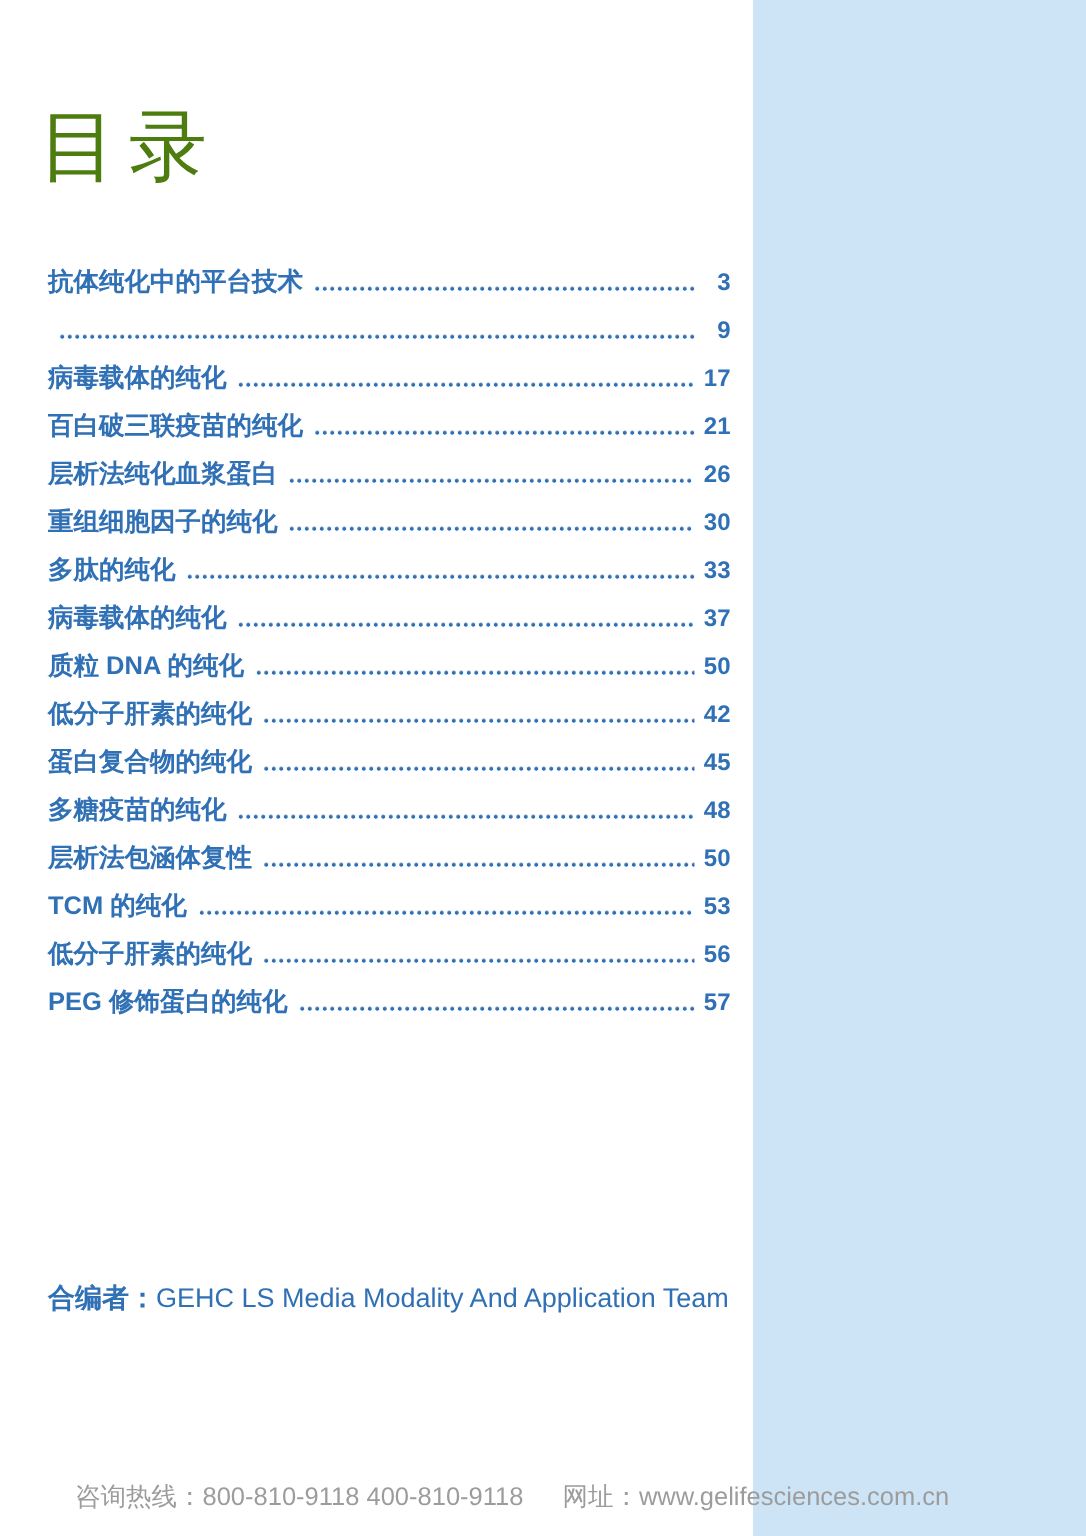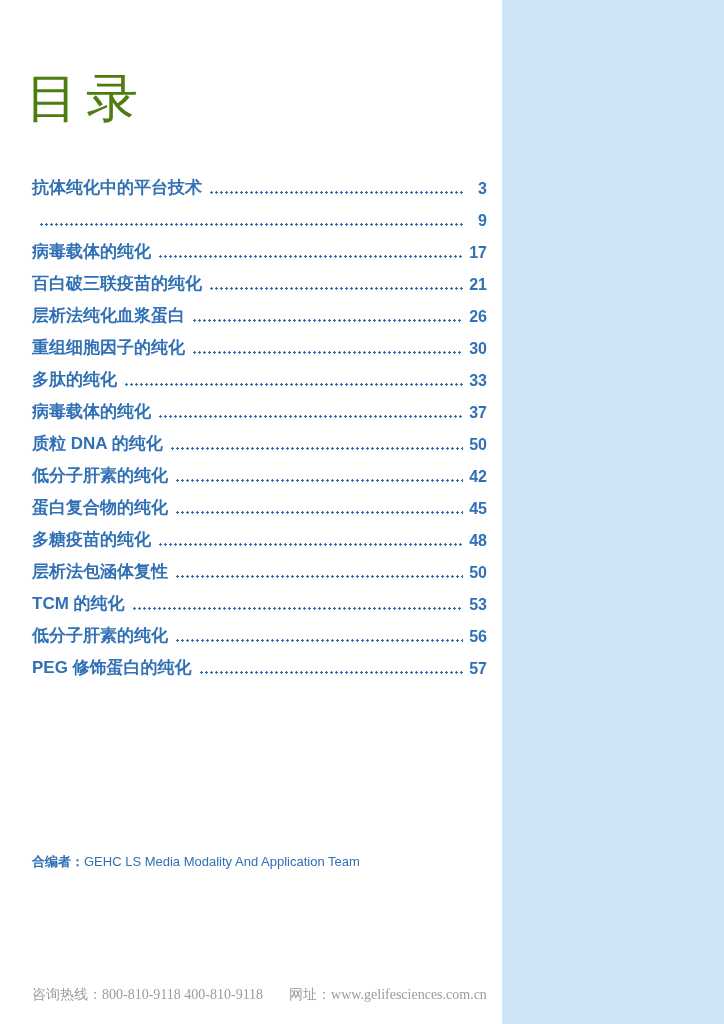--- a/index.html
+++ b/index.html
@@ -66,32 +66,31 @@
     font-weight: 600;
     min-width: 20px;
     text-align: right;
     line-height: 1.15;
   }
   .compiled {
     position: absolute;
     top: 853px;
     left: 32px;
     margin: 0;
-    font-size: 13px;
+    font-size: 18px;
     color: #3070b5;
   }
   .compiled-label { font-weight: bold; }
   .page-footer {
     position: absolute;
     top: 986px;
-    left: 32px;
-    font-size: 14px;
+    left: 50px;
+    font-size: 17px;
     color: #9c9c9c;
     white-space: nowrap;
-    font-family: Liberation Serif, serif;
   }
   .footer-gap { display: inline-block; width: 26px; }
 </style>
 </head>
 <body>
 
 <div class="sidebar"></div>
 
 <h1 class="page-title">目录</h1>
 

